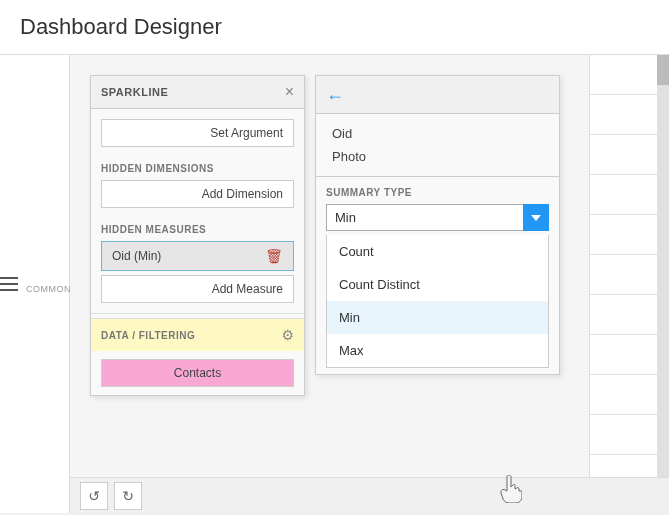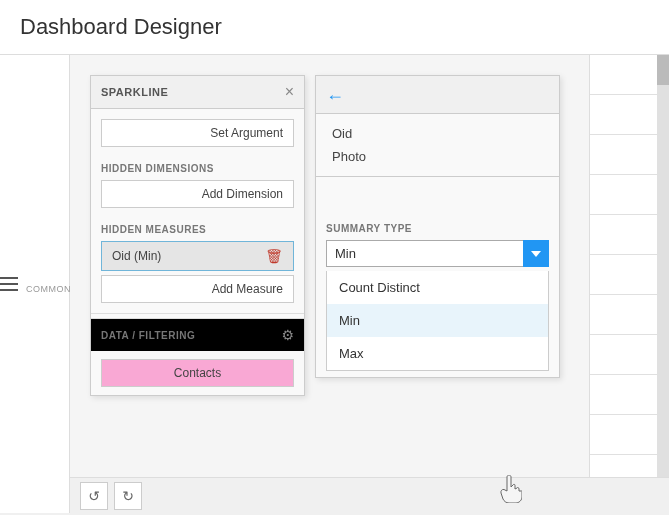--- a/index.html
+++ b/index.html
@@ -171,21 +171,21 @@
       height: 1px;
       background: #ddd;
       margin: 4px 0;
     }
 
     .data-filtering-bar {
       padding: 8px 10px;
       display: flex;
       align-items: center;
       justify-content: space-between;
-      background: #000000;
+      background: #fef9c3;
       border-top: 1px solid #ddd;
     }
 
     .data-filtering-label {
       font-size: 10px;
       font-weight: 600;
       color: #777;
       letter-spacing: 0.5px;
     }
 
@@ -251,21 +251,20 @@
     .summary-type-section {
       padding: 10px 10px 6px;
     }
 
     .summary-type-label {
       font-size: 10px;
       font-weight: 600;
       color: #777;
       letter-spacing: 0.5px;
       margin-bottom: 6px;
-      margin-top: 36px;
     }
 
     .summary-input-wrapper {
       position: relative;
       margin-bottom: 4px;
     }
 
     .summary-input {
       width: 100%;
       padding: 5px 28px 5px 8px;
@@ -544,20 +543,21 @@
 
       <div class="summary-type-section">
         <div class="summary-type-label">SUMMARY TYPE</div>
 
         <div class="summary-input-wrapper">
           <input class="summary-input" type="text" value="Min" style="">
           <div class="dropdown-arrow"></div>
         </div>
 
         <div class="dropdown-list">
+          <div class="dropdown-item">Count</div>
           <div class="dropdown-item">Count Distinct</div>
           <div class="dropdown-item highlighted">Min</div>
           <div class="dropdown-item">Max</div>
         </div>
       </div>
     </div>
 
     <div class="bottom-toolbar">
       <button class="undo-btn">↺</button>
       <button class="redo-btn">↻</button>

